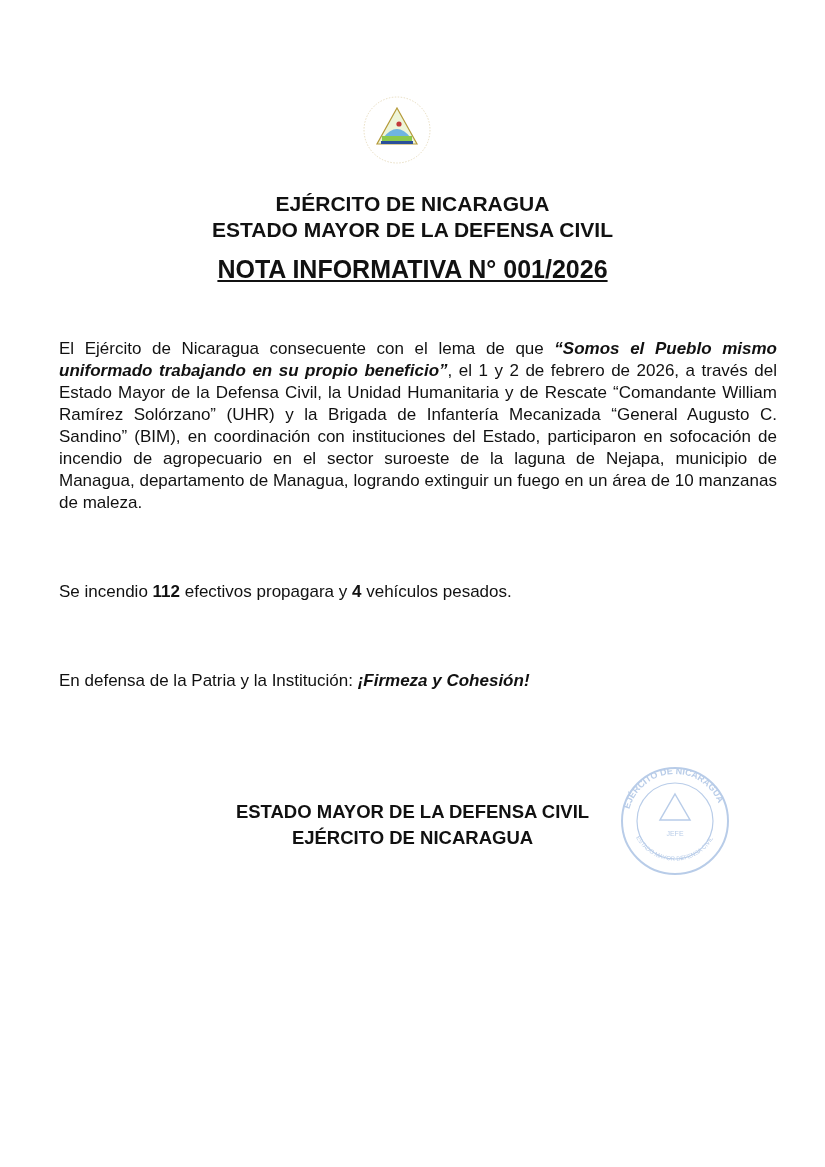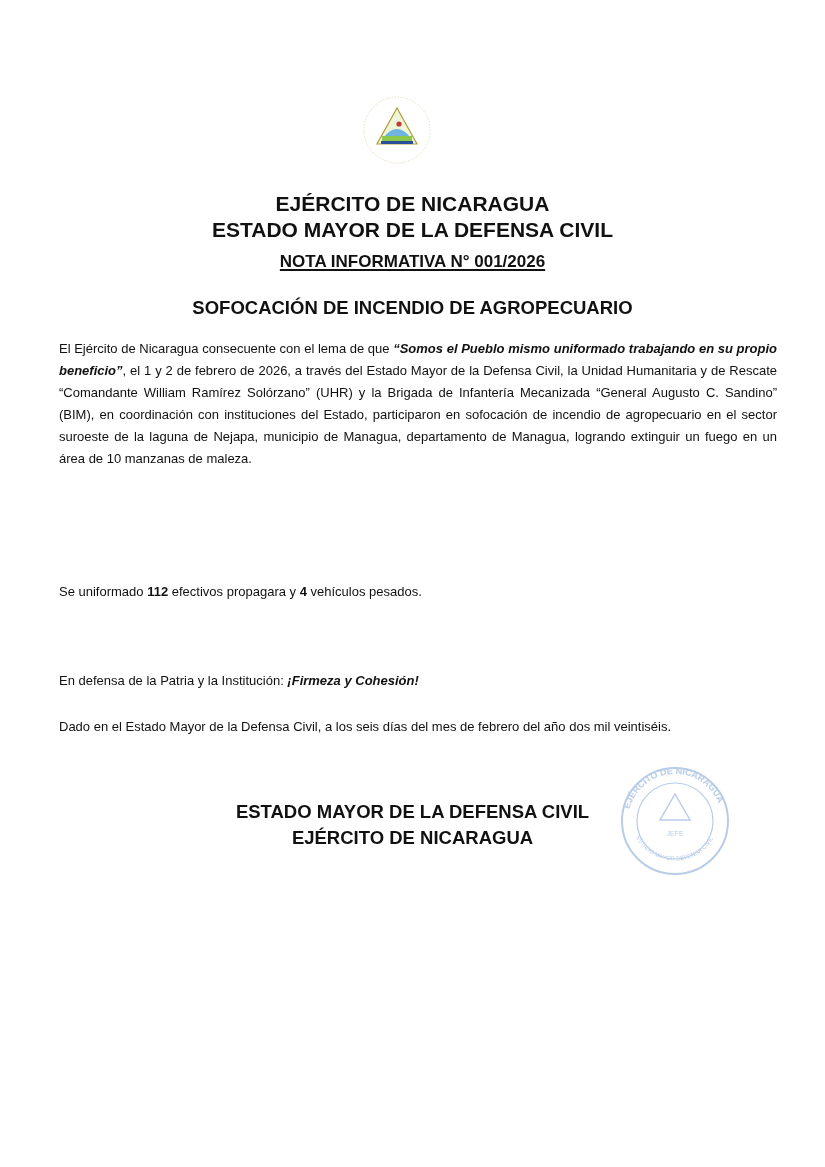--- a/index.html
+++ b/index.html
@@ -3,24 +3,24 @@
 <meta charset="utf-8">
 <style>
   html, body { margin:0; padding:0; background:#ffffff; }
   body { width:825px; height:1167px; position:relative; overflow:hidden;
          font-family:"Liberation Sans", sans-serif; color:#111; }
   .page { position:absolute; left:0; top:0; width:825px; height:1167px; background:#fff;margin-top:36px; }
   .emblem { position:absolute; left:361px; top:58px; width:72px; height:72px; }
   .hdr { position:absolute; left:0; width:825px; text-align:center; font-weight:bold; color:#111; }
   .h1 { top:155px; font-size:21px; line-height:26px; }
   .h1b { top:181px; font-size:21px; line-height:26px; }
-  .nota { top:215px; font-size:17px; line-height:22px; }
+  .nota { top:222px; font-size:25px; line-height:22px; }
   .nota span { text-decoration:underline; text-decoration-thickness:1.5px; text-underline-offset:2px; }
   .sub { top:261px; font-size:18.5px; line-height:22px; }
-  .body { position:absolute; left:59px; width:718px; font-size:13px; line-height:22px; text-align:justify; }
+  .body { position:absolute; left:59px; width:718px; font-size:17px; line-height:22px; text-align:justify; }
   .p1 { top:302px; }
   .p2 { top:480px; }
   .p3 { top:545px; }
   .p4 { top:590px; }
   .p5 { top:634px; }
   .p6 { top:680px; }
   .bi { font-weight:bold; font-style:italic; }
   .b { font-weight:bold; }
   .sig { position:absolute; left:200px; width:425px; text-align:center; font-weight:bold; font-size:18.5px; line-height:26px; }
   .sig1 { top:763px; }
@@ -37,31 +37,29 @@
     <polygon points="36,14 56,50 16,50" fill="#eef5d8" stroke="#b59a3a" stroke-width="1.2"></polygon>
     <path d="M22,44 Q36,26 50,44 Z" fill="#6fb4e0"></path>
     <circle cx="38" cy="30" r="2.6" fill="#c23a3a"></circle>
     <rect x="21" y="42" width="30" height="5" fill="#8cc94a"></rect>
     <rect x="20" y="47" width="32" height="3" fill="#2a4f9a"></rect>
   </svg>
 
   <div class="hdr h1">EJÉRCITO DE NICARAGUA</div>
   <div class="hdr h1b">ESTADO MAYOR DE LA DEFENSA CIVIL</div>
   <div class="hdr nota"><span>NOTA INFORMATIVA N° 001/2026</span></div>
-  <div class="hdr sub">SOFOCACIÓN DE INCENDIO DE AGROPECUARIO</div>
 
   <div class="body p1"><span>El Ejército de Nicaragua consecuente con el lema de que </span><span class="bi">“Somos el Pueblo mismo uniformado trabajando en su propio beneficio”</span><span>, el 1 y 2 de febrero de 2026, a través del Estado Mayor de la Defensa Civil, la Unidad Humanitaria y de Rescate “Comandante William Ramírez Solórzano” (UHR) y la Brigada de Infantería Mecanizada “General Augusto C. Sandino” (BIM), en coordinación con instituciones del Estado, participaron en sofocación de incendio de agropecuario en el sector suroeste de la laguna de Nejapa, municipio de Managua, departamento de Managua, logrando extinguir un fuego en un área de 10 manzanas de maleza.</span></div>
 
 
-  <div class="body p3"><span>Se uniformado </span><span class="b">112</span><span> efectivos propagara y </span><span class="b">4</span><span> vehículos pesados.</span></div>
+  <div class="body p3"><span>Se incendio </span><span class="b">112</span><span> efectivos propagara y </span><span class="b">4</span><span> vehículos pesados.</span></div>
 
 
   <div class="body p5"><span>En defensa de la Patria y la Institución: </span><span class="bi">¡Firmeza y Cohesión!</span></div>
 
-  <div class="body p6">Dado en el Estado Mayor de la Defensa Civil, a los seis días del mes de febrero del año dos mil veintiséis.</div>
 
   <div class="sig sig1">ESTADO MAYOR DE LA DEFENSA CIVIL</div>
   <div class="sig sig2">EJÉRCITO DE NICARAGUA</div>
 
   <svg class="stamp" viewBox="0 0 122 115">
     <circle cx="61" cy="57" r="53" fill="none" stroke="#7fa3d6" stroke-width="2"></circle>
     <circle cx="61" cy="57" r="38" fill="none" stroke="#7fa3d6" stroke-width="1.2"></circle>
     <polygon points="61,30 76,56 46,56" fill="none" stroke="#7fa3d6" stroke-width="1.5"></polygon>
     <text x="61" y="72" font-size="7" text-anchor="middle" fill="#7fa3d6" font-family="Liberation Sans, sans-serif">JEFE</text>
     <path id="arc" d="M14,57 A47,47 0 0,1 108,57" fill="none"></path>

